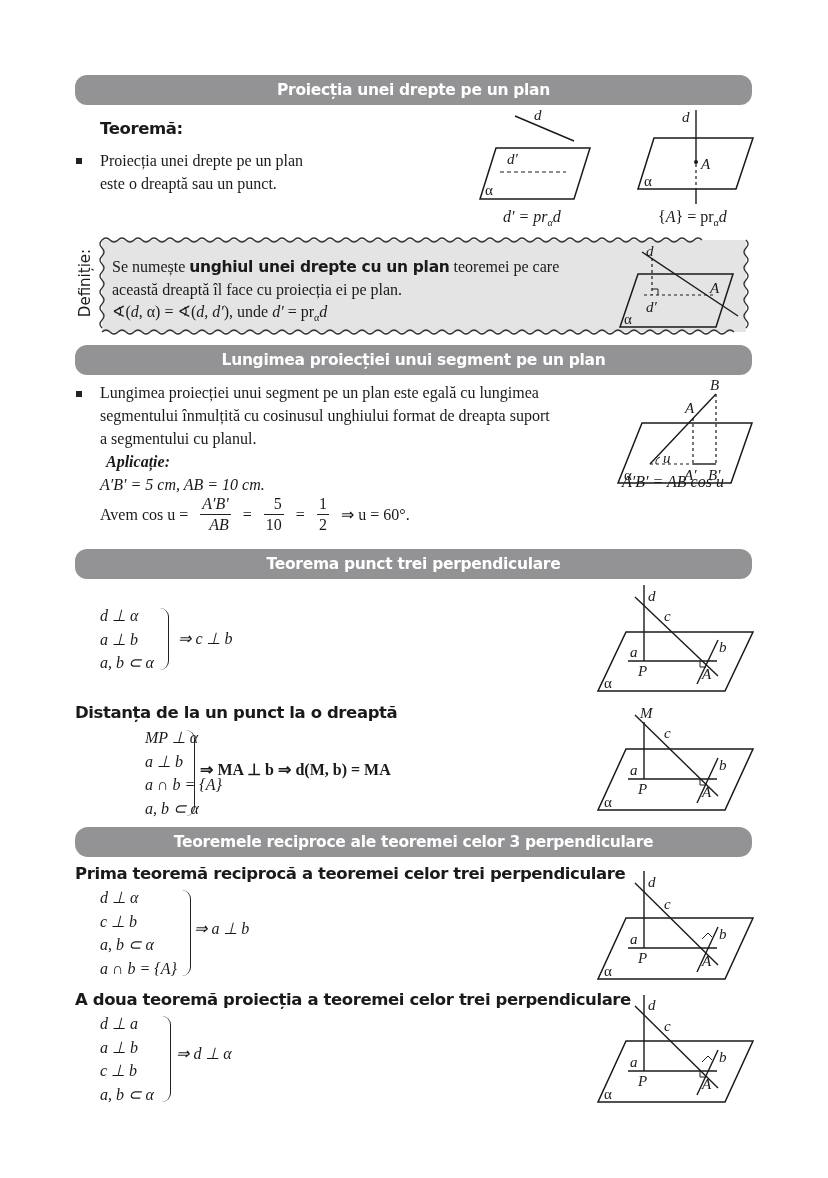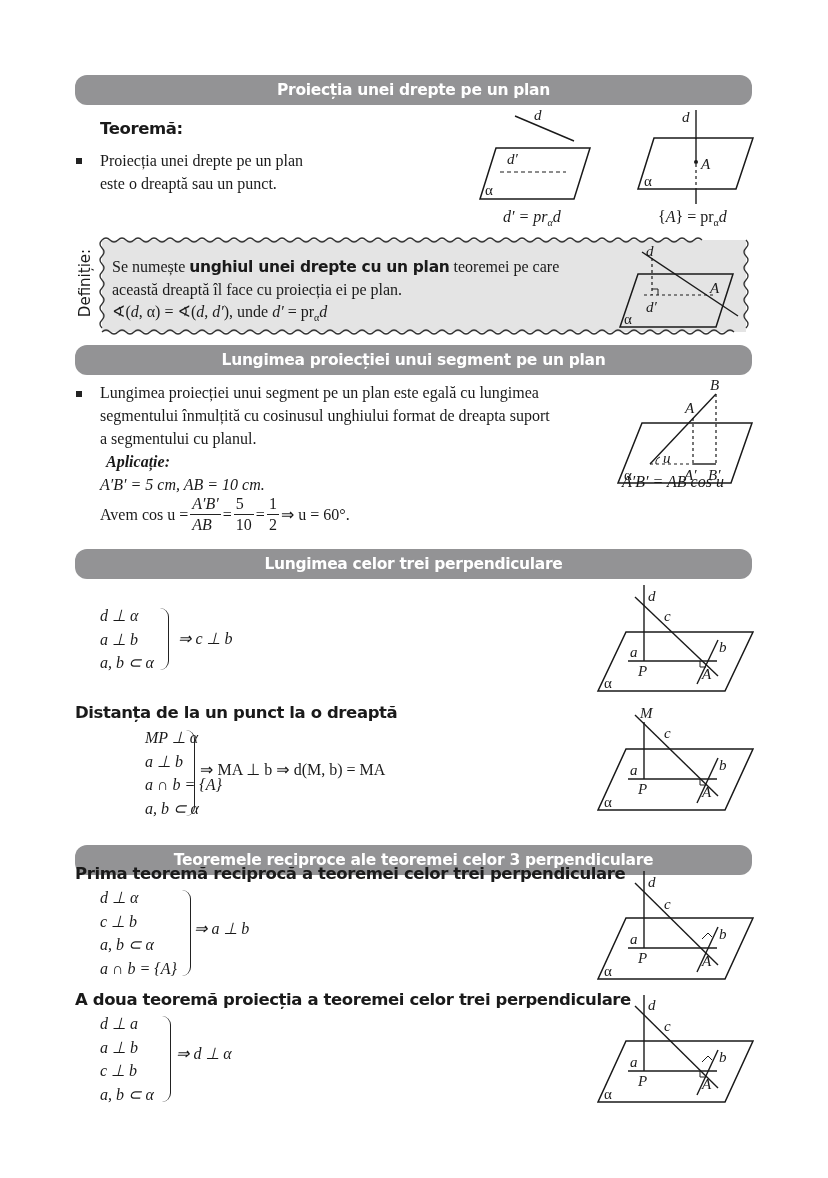--- a/index.html
+++ b/index.html
@@ -15,21 +15,21 @@
   .bullet { position:absolute; width:6px; height:6px; background:#222; }
   .it { font-style:italic; }
   .sys { position:absolute; font-size:16px; line-height:23.5px; font-style:italic; }
   .brace { position:absolute; border-right:1.4px solid #222; border-radius:0 10px 10px 0; }
   .impl { position:absolute; font-size:16px; }
   .cap { position:absolute; font-size:16px; }
   svg text { font-family:"Liberation Serif", serif; font-style:italic; font-size:15px; fill:#1a1a1a; }
   svg text.up { font-style:normal; }
   .defbox { position:absolute; left:96px; top:236px; width:656px; height:100px; }
   .deflabel { position:absolute; left:71px; top:236px; width:26px; height:100px; }
-  .frac { display:inline-block; vertical-align:middle; text-align:left; margin:0 2px; }
+  .frac { display:inline-block; vertical-align:middle; text-align:right; margin:0 12px; }
   .frac span { display:block; line-height:20px; padding:0 2px; }
   .frac .num { border-bottom:1px solid #222; }
 </style>
 </head>
 <body>
 
 <div class="bar" style="top:75px;">Proiecția unei drepte pe un plan</div>
 
 <div class="abs h-bold" style="left:100px; top:111px;margin-top:8px;">Teoremă:</div>
 <div class="bullet" style="left:76px; top:158px;"></div>
@@ -135,21 +135,21 @@
   <path d="M46,89 a6,6 0 0 1 4,-7" fill="none" stroke="#1a1a1a" stroke-width="1"></path>
   <text x="100" y="15">B</text>
   <text x="75" y="38">A</text>
   <text x="53" y="88">u</text>
   <text x="74" y="105">A′</text>
   <text x="98" y="105">B′</text>
   <text x="14" y="105" class="up">α</text>
 </svg>
 <div class="cap it" style="left:622px; top:473px;">A′B′ = AB cos u</div>
 
-<div class="bar" style="top:549px;">Lungimea celor trei perpendiculare</div>
+<div class="bar" style="top:549px;">Teorema punct trei perpendiculare</div>
 
 <div class="sys" style="left:100px; top:604px;">
   <div>d ⊥ α</div>
     <div>a ⊥ b</div>
     <div>a, b ⊂ α</div>
 </div>
 <div class="brace" style="left:160px; top:608px; width:8px; height:62px;"></div>
 <div class="impl it" style="left:178px; top:629px;">⇒ c ⊥ b</div>
 
 <svg class="abs" style="left:590px; top:580px;" width="170" height="120">
@@ -169,39 +169,39 @@
 </svg>
 
 <div class="abs h-bold" style="left:75px; top:703px;">Distanța de la un punct la o dreaptă</div>
 <div class="sys" style="left:100px; top:726px;margin-left:45px;">
   <div>MP ⊥ α</div>
     <div>a ⊥ b</div>
     <div>a ∩ b = {A}</div>
     <div>a, b ⊂ α</div>
 </div>
 <div class="brace" style="left:186px; top:730px; width:8px; height:86px;"></div>
-<div class="impl" style="left:200px; top:760px;">⇒ MA ⊥ b ⇒ d(M, b) = MA</div>
+<div class="impl" style="left:200px; top:760px;font-weight:bold;">⇒ MA ⊥ b ⇒ d(M, b) = MA</div>
 
 <svg class="abs" style="left:590px; top:700px;" width="170" height="115">
   <polygon points="36,49 163,49 135,110 8,110" fill="none" stroke="#1a1a1a" stroke-width="1.5"></polygon>
   <line x1="54" y1="22" x2="54" y2="79" stroke="#1a1a1a" stroke-width="1.4"></line>
   <line x1="45" y1="15" x2="128" y2="96" stroke="#1a1a1a" stroke-width="1.4"></line>
   <line x1="38" y1="79" x2="127" y2="79" stroke="#1a1a1a" stroke-width="1.4"></line>
   <line x1="128" y1="58" x2="107" y2="103" stroke="#1a1a1a" stroke-width="1.4"></line>
   <polyline points="110,79 110,85 116,85" fill="none" stroke="#1a1a1a" stroke-width="1"></polyline>
   <text x="50" y="18">M</text>
   <text x="74" y="38">c</text>
   <text x="129" y="70">b</text>
   <text x="40" y="75">a</text>
   <text x="48" y="94">P</text>
   <text x="112" y="97">A</text>
   <text x="14" y="107" class="up">α</text>
 </svg>
 
-<div class="bar" style="top:845px;">Teoremele reciproce ale teoremei celor 3 perpendiculare</div>
+<div class="bar" style="top:827px;border-radius:13px;">Teoremele reciproce ale teoremei celor 3 perpendiculare</div>
 
 <div class="abs h-bold" style="left:75px; top:864px;">Prima teoremă reciprocă a teoremei celor trei perpendiculare</div>
 <div class="sys" style="left:100px; top:886px;">
   <div>d ⊥ α</div>
     <div>c ⊥ b</div>
     <div>a, b ⊂ α</div>
     <div>a ∩ b = {A}</div>
 </div>
 <div class="brace" style="left:182px; top:890px; width:8px; height:86px;"></div>
 <div class="impl it" style="left:194px; top:919px;">⇒ a ⊥ b</div>

